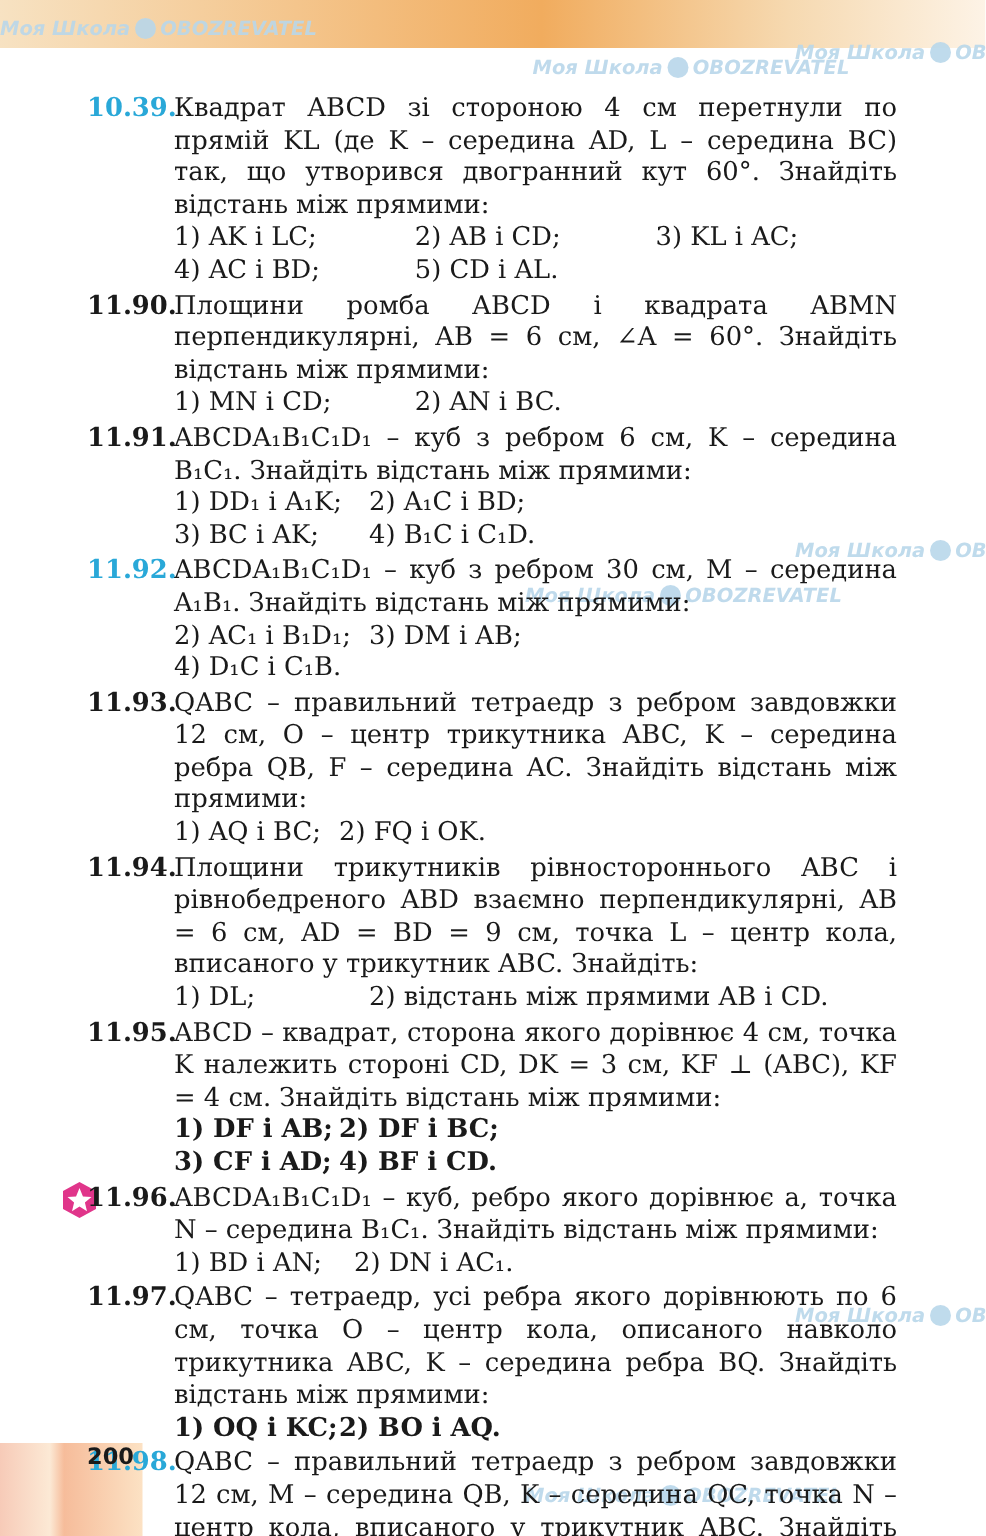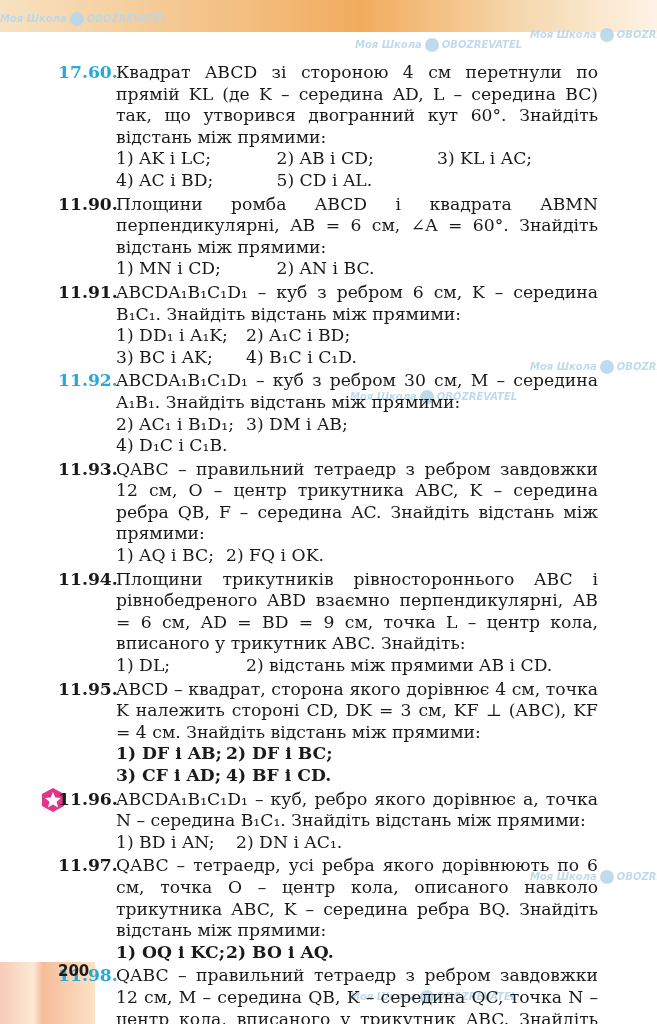--- a/index.html
+++ b/index.html
@@ -12,21 +12,21 @@
   .top-banner {
     position:absolute; left:0; top:0; width:657px; height:32px;
     background:linear-gradient(90deg,#f7e2c2 0%,#f4c58c 30%,#f1ac5e 55%,#f6d9b0 80%,#fdf3e6 100%);
   }
   .corner-deco {
     position:absolute; left:0; top:962px; width:95px; height:62px;
     background:linear-gradient(90deg,#f4b9a0 0%,#fbe2c7 35%,#f3a679 45%,#fbd8b0 100%);
     opacity:.75;
   }
   .watermark {
-    position:absolute; font-family:"DejaVu Sans", sans-serif; font-size:10px; font-weight:bold;
+    position:absolute; font-family:"DejaVu Sans", sans-serif; font-size:13px; font-weight:bold;
     color:#b9d7ea; font-style:italic; white-space:nowrap; opacity:.9; pointer-events:none;
   }
   .watermark .circ {
     display:inline-block; width:14px; height:14px; border-radius:50%;
     background:#b9d7ea; vertical-align:middle; margin:0 3px;
   }
   .page {
     position:absolute; left:58px; top:62px; width:540px;
     font-size:17.2px; line-height:21.6px;
   }
@@ -57,21 +57,21 @@
 <div class="watermark" style="left:530px;top:28px;"><span>Моя Школа</span><span class="circ"></span><span>OBOZREVATEL</span></div>
 <div class="watermark" style="left:355px;top:38px;"><span>Моя Школа</span><span class="circ"></span><span>OBOZREVATEL</span></div>
 <div class="watermark" style="left:530px;top:360px;"><span>Моя Школа</span><span class="circ"></span><span>OBOZREVATEL</span></div>
 <div class="watermark" style="left:350px;top:390px;"><span>Моя Школа</span><span class="circ"></span><span>OBOZREVATEL</span></div>
 <div class="watermark" style="left:530px;top:870px;"><span>Моя Школа</span><span class="circ"></span><span>OBOZREVATEL</span></div>
 <div class="watermark" style="left:350px;top:990px;"><span>Моя Школа</span><span class="circ"></span><span>OBOZREVATEL</span></div>
 
 <div class="page">
 
   <div class="problem">
-    <span class="pnum blue">17.60.</span>
+    <span class="pnum blue">10.39.</span>
     <div class="ptext">Квадрат ABCD зі стороною 4 см перетнули по прямій KL (де K – середина AD, L – середина BC) так, що утворився двогранний кут 60°. Знайдіть відстань між прямими:</div>
     <div class="opts w3">
       <span class="opt">1) AK і LC;</span>
       <span class="opt">2) AB і CD;</span>
       <span class="opt">3) KL і AC;</span>
       <span class="opt">4) AC і BD;</span>
       <span class="opt">5) CD і AL.</span>
     </div>
   </div>
 

